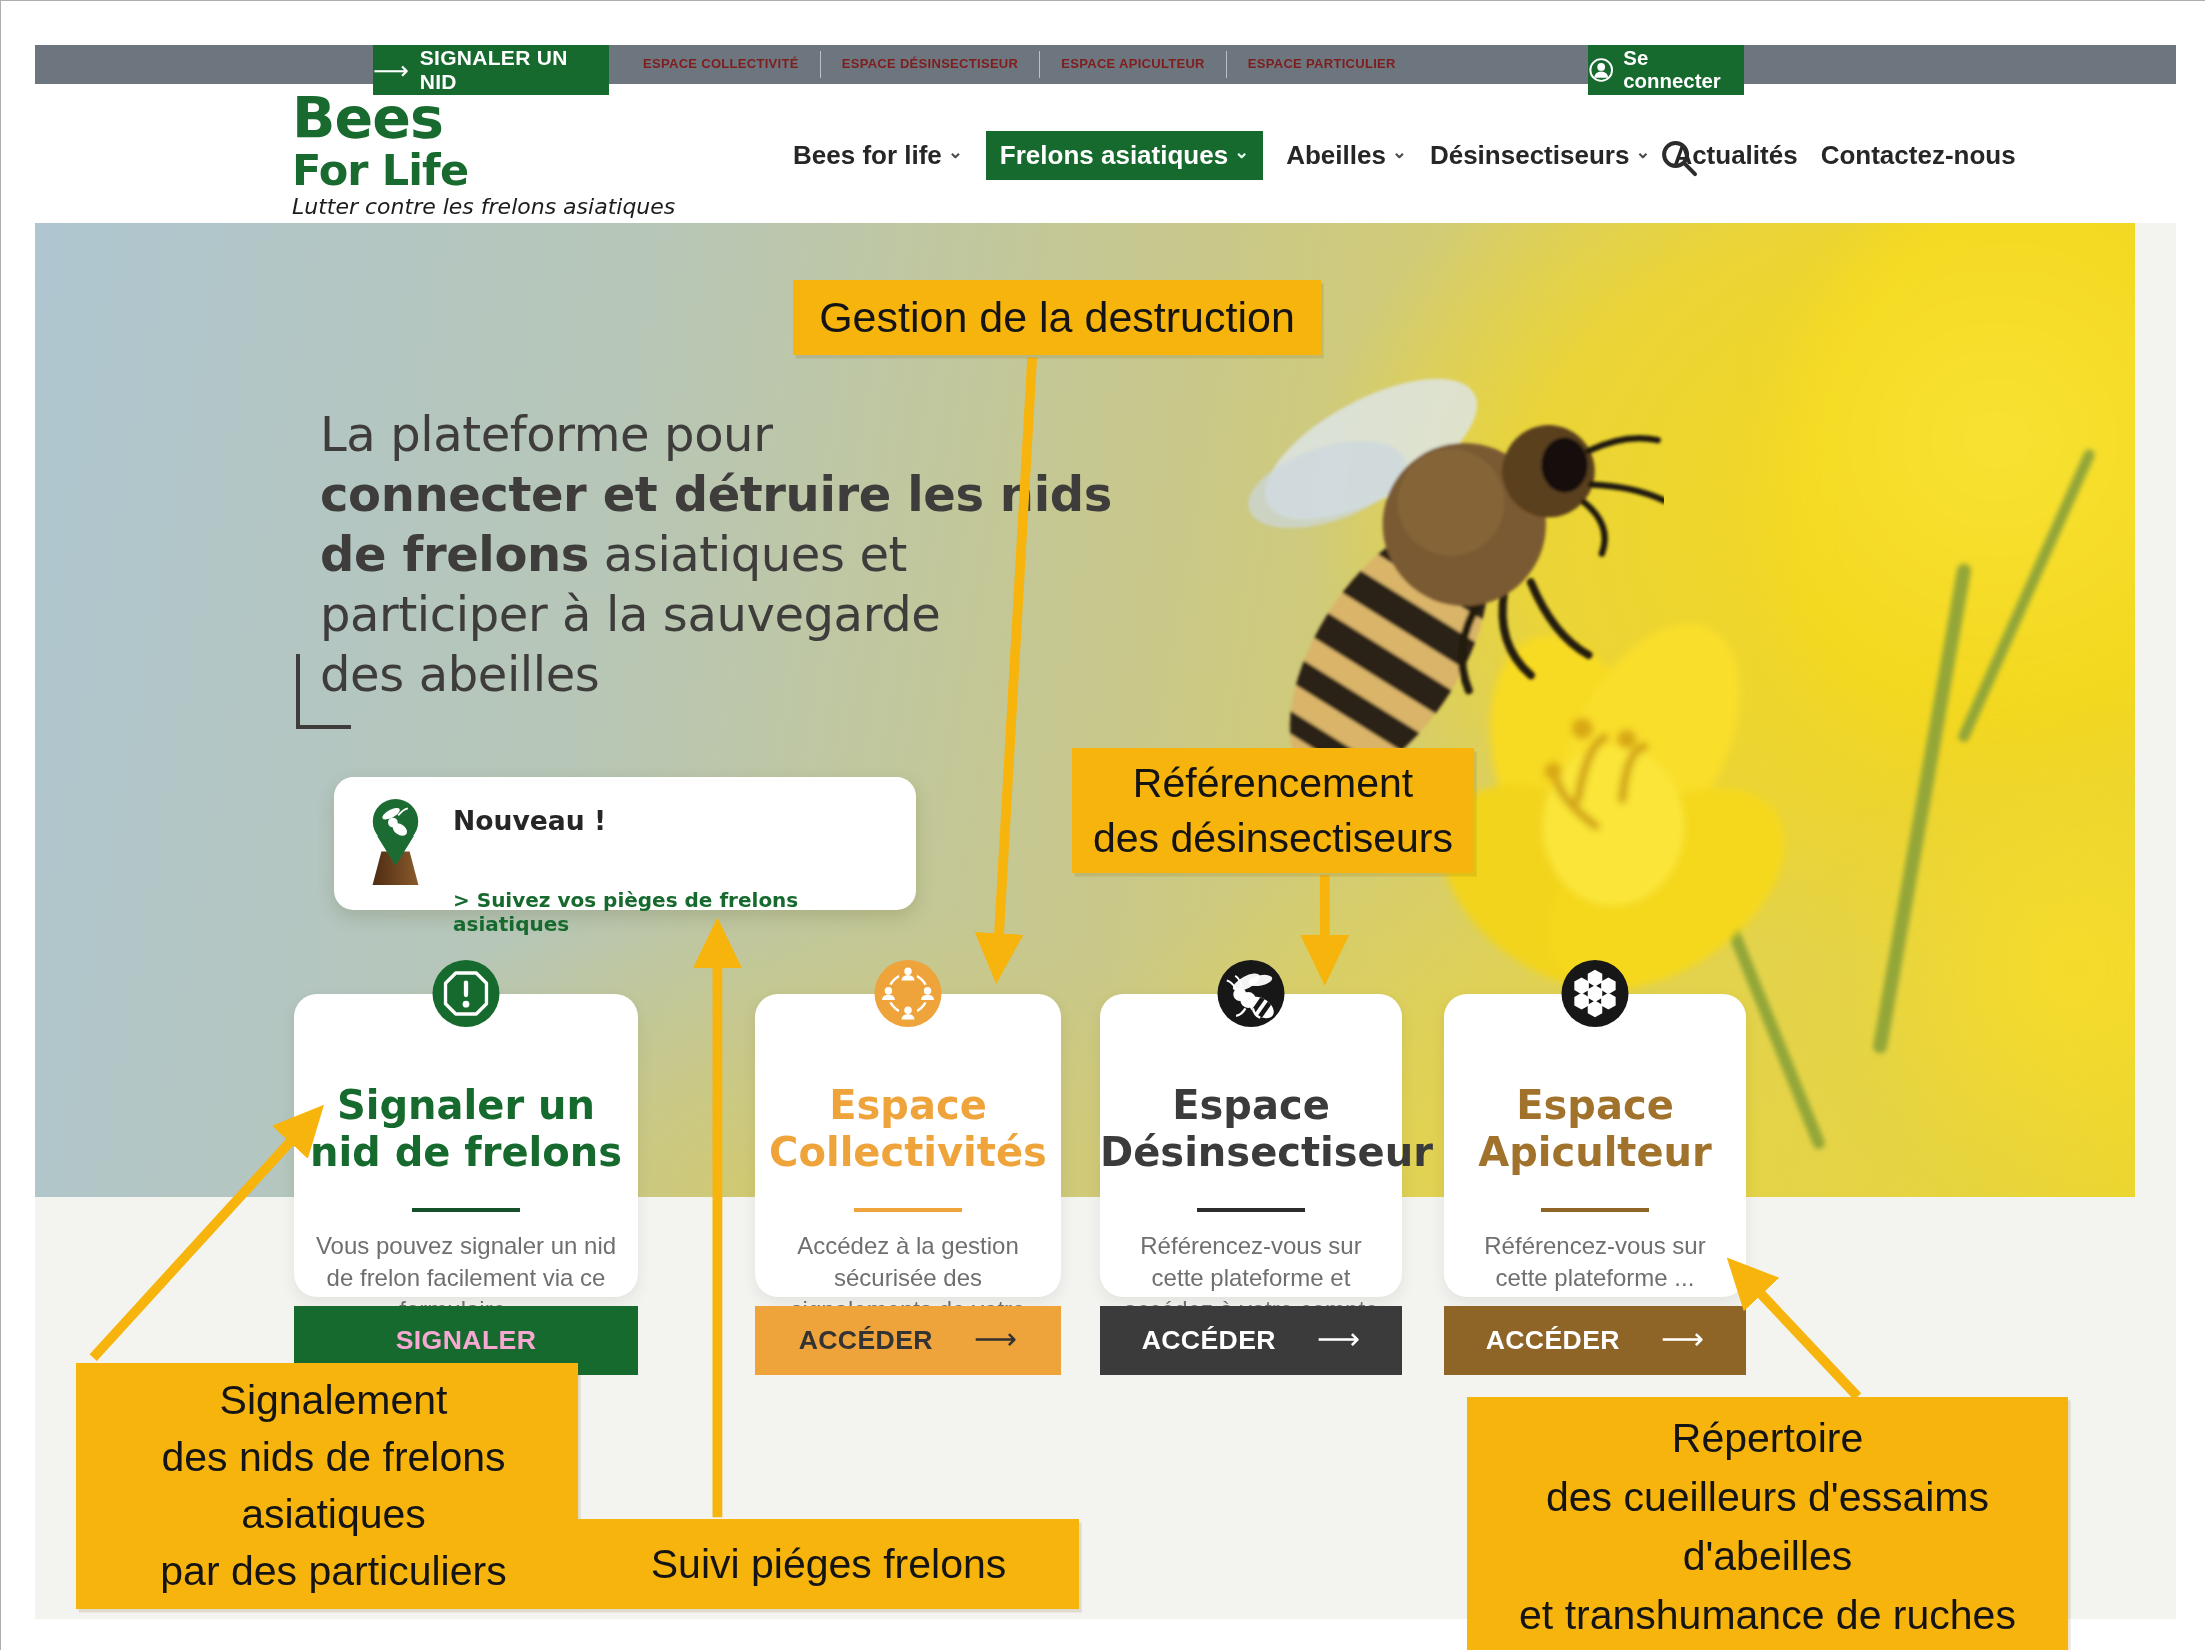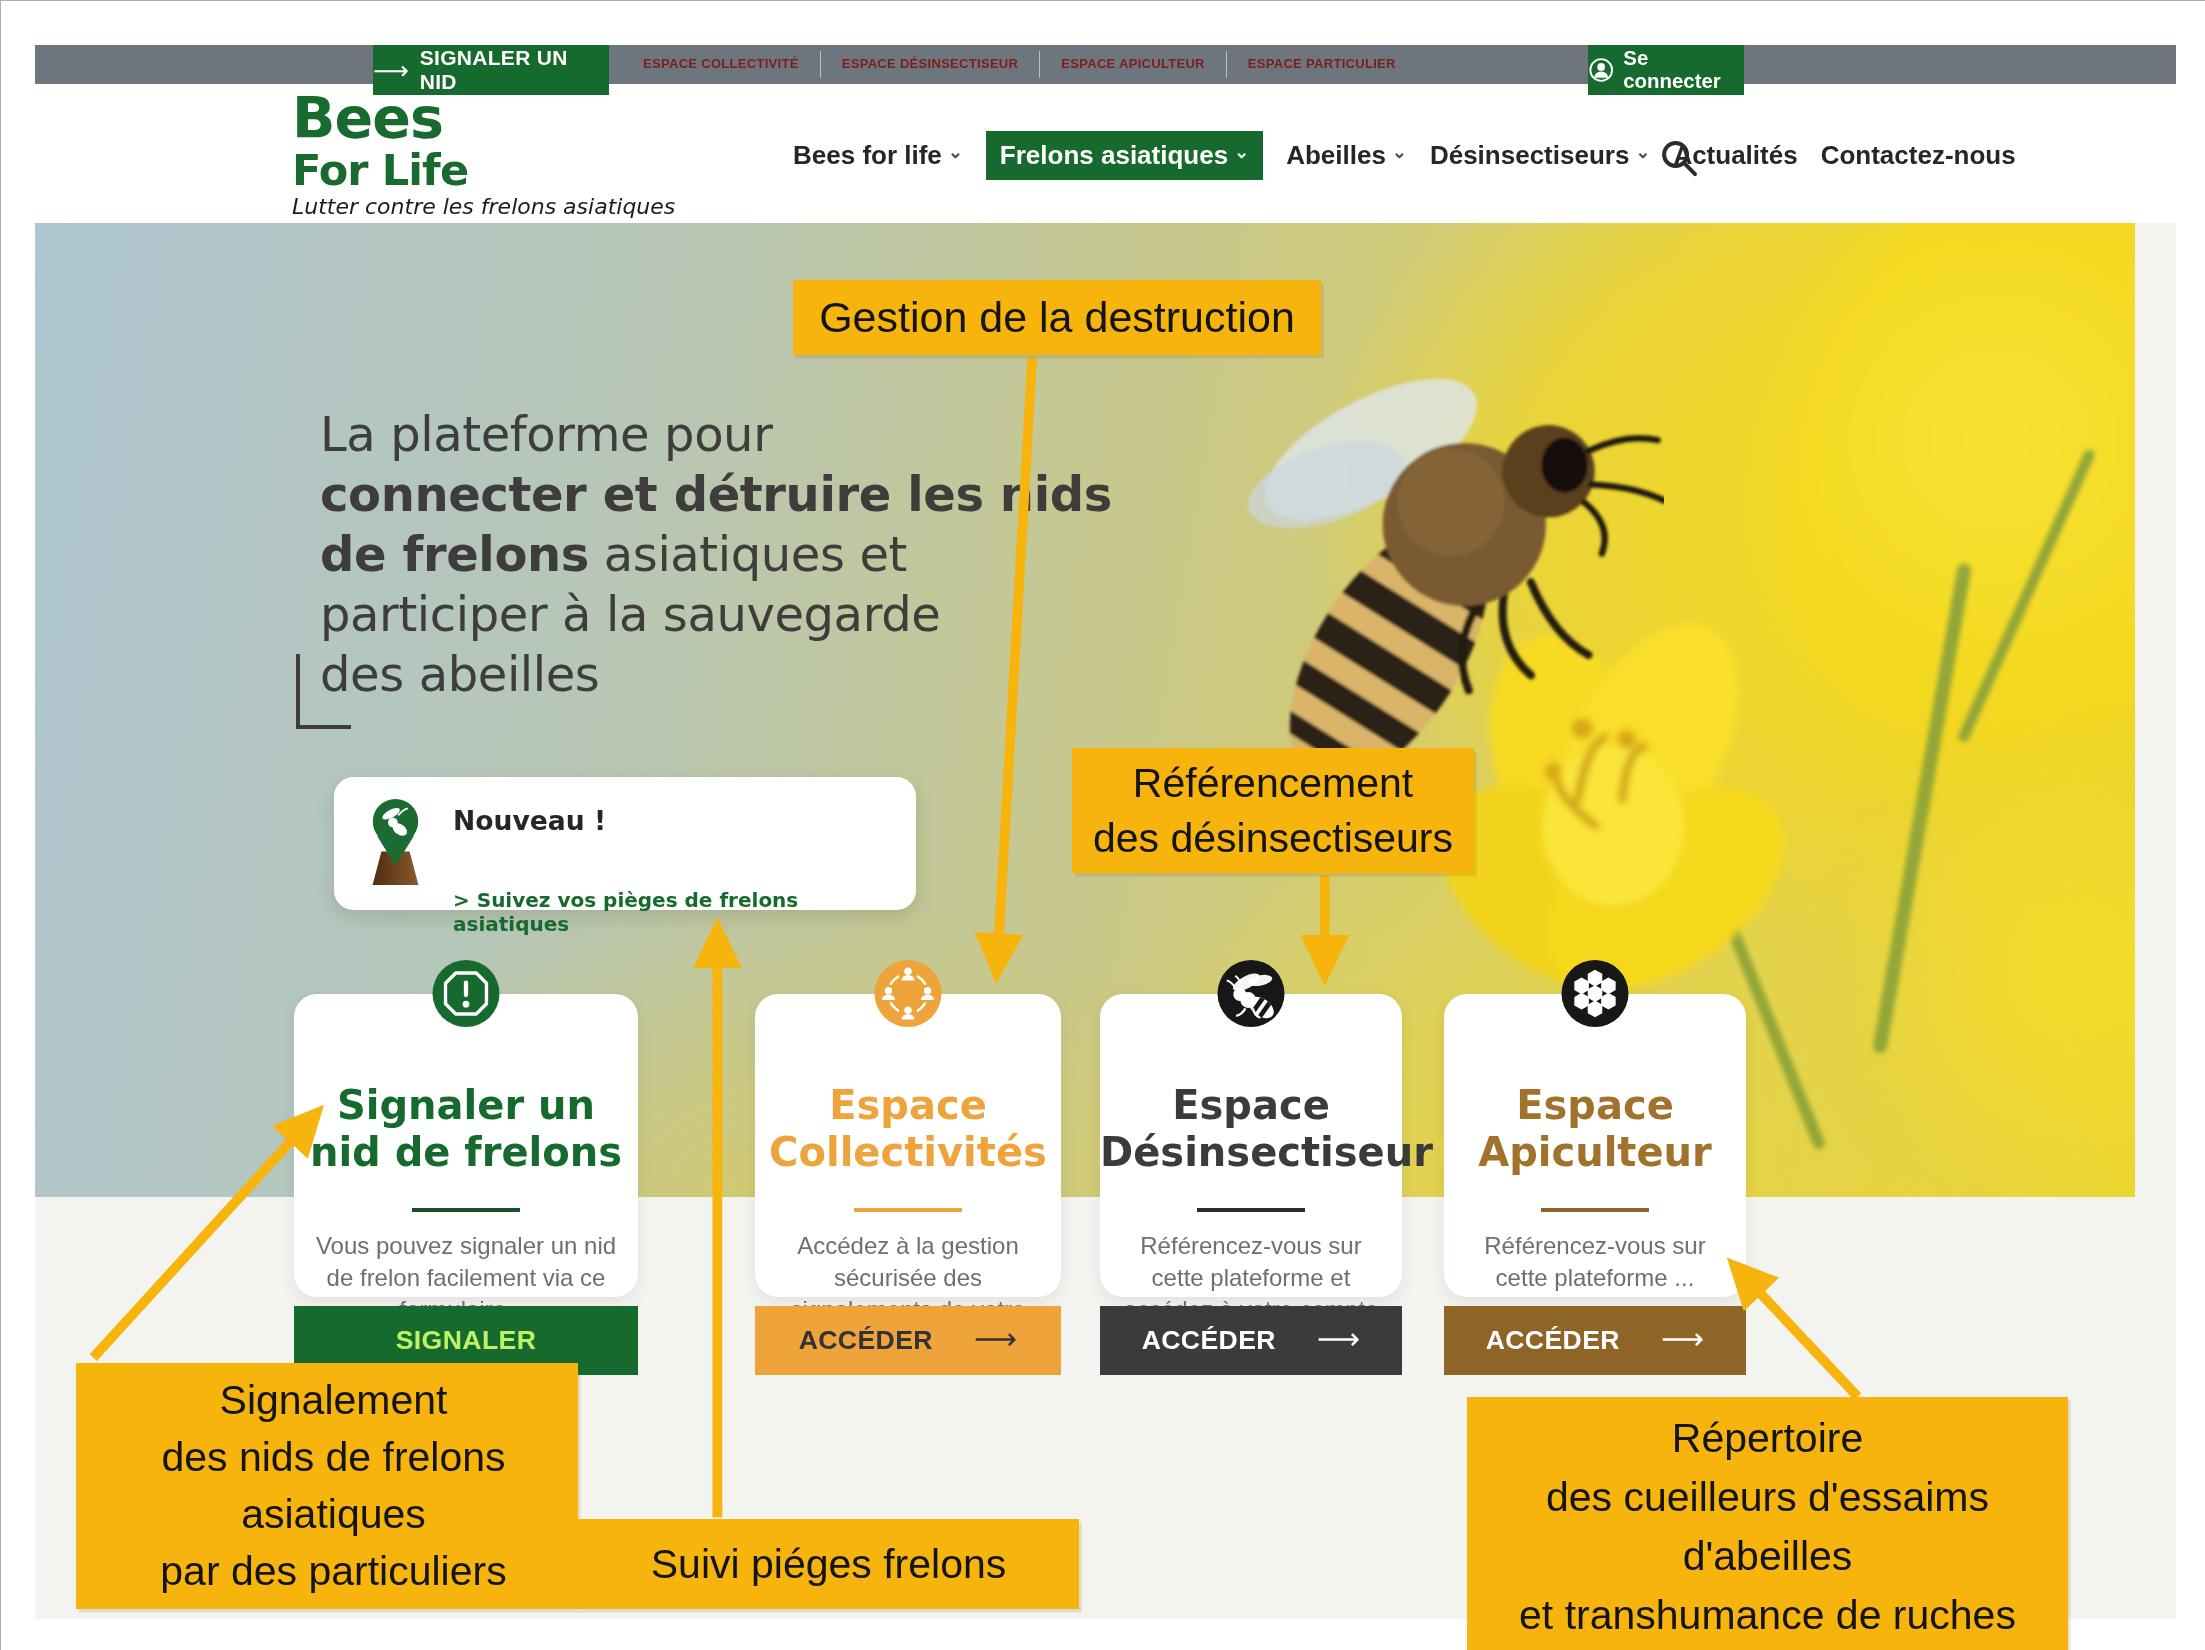--- a/index.html
+++ b/index.html
@@ -68,21 +68,21 @@
   .card-title{position:absolute;top:122px;left:0;right:0;text-align:center;font-size:40px;font-weight:800;line-height:47px;}
   .t-green{color:#176a2e;} .t-orange{color:#eea43b;} .t-dark{color:#3b3b3b;} .t-brown{color:#a0722c;}
   .divider{position:absolute;top:248px;left:50%;transform:translateX(-50%);width:108px;height:3.5px;}
   .d-green{background:#14502a;} .d-orange{background:#eea43b;} .d-dark{background:#2c2c2c;} .d-brown{background:#8f6427;}
   .card-text{position:absolute;top:270px;left:14px;right:14px;text-align:center;
              font-family:"Liberation Sans",sans-serif;font-size:24px;line-height:32px;color:#6f6f6f;}
   .card-btn{position:absolute;top:346px;left:0;right:0;height:69px;display:flex;align-items:center;
             justify-content:center;gap:41px;font-family:"Liberation Sans",sans-serif;
             font-weight:bold;font-size:26.6px;letter-spacing:0.4px;cursor:pointer;}
   .card-btn .arr{font-size:30px;font-weight:normal;transform:translateY(-1.8px);}
-  .b-green{background:#176a2e;color:#bef264;} .b-orange{background:#eea43b;color:#333;}
+  .b-green{background:#176a2e;color:#f9a8d4;} .b-orange{background:#eea43b;color:#333;}
   .b-dark{background:#3b3b3b;color:#fff;} .b-brown{background:#8f6427;color:#fff;}
 
   
   .callout{background:#f7b40c;color:#141414;text-align:center;
            font-family:"Liberation Sans",sans-serif;font-weight:400;font-size:41px;
            box-shadow:2.7px 3.5px 0 rgba(120,90,0,.15);}
   .co-gestion{left:792px;top:279px;width:528px;height:75px;line-height:75px;font-size:43px;}
   .co-ref{left:1071px;top:747px;width:402px;height:125px;line-height:55px;padding-top:8px;box-sizing:border-box;}
   .co-sig{left:75px;top:1362px;width:502px;height:246px;line-height:57px;padding-top:8.9px;box-sizing:border-box;padding-left:13px;}
   .co-suivi{left:577px;top:1518px;width:501px;height:90px;line-height:90px;}

